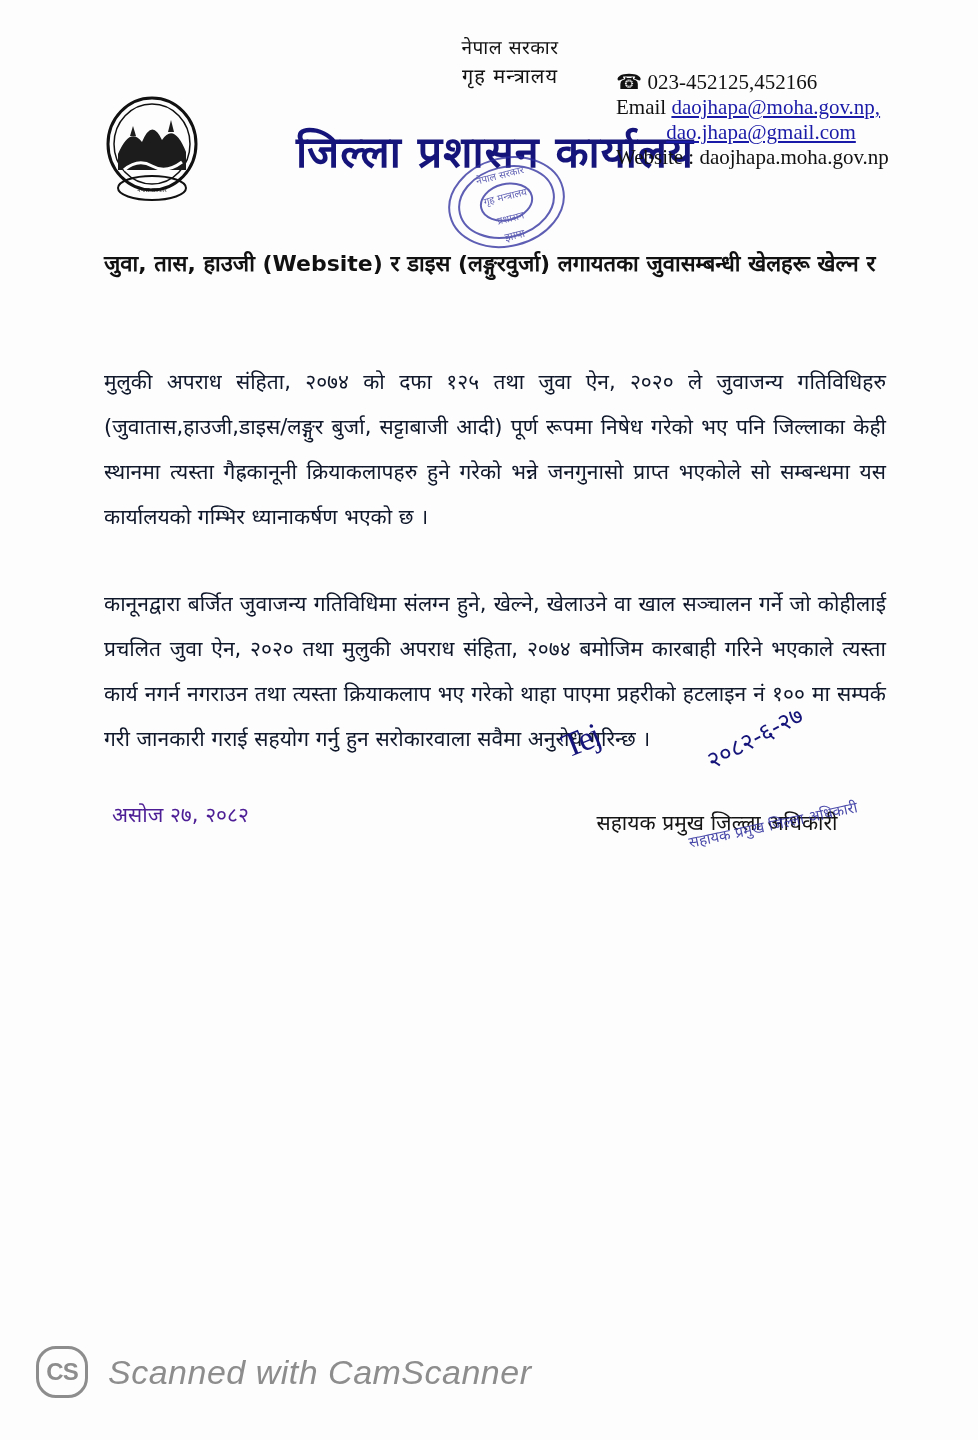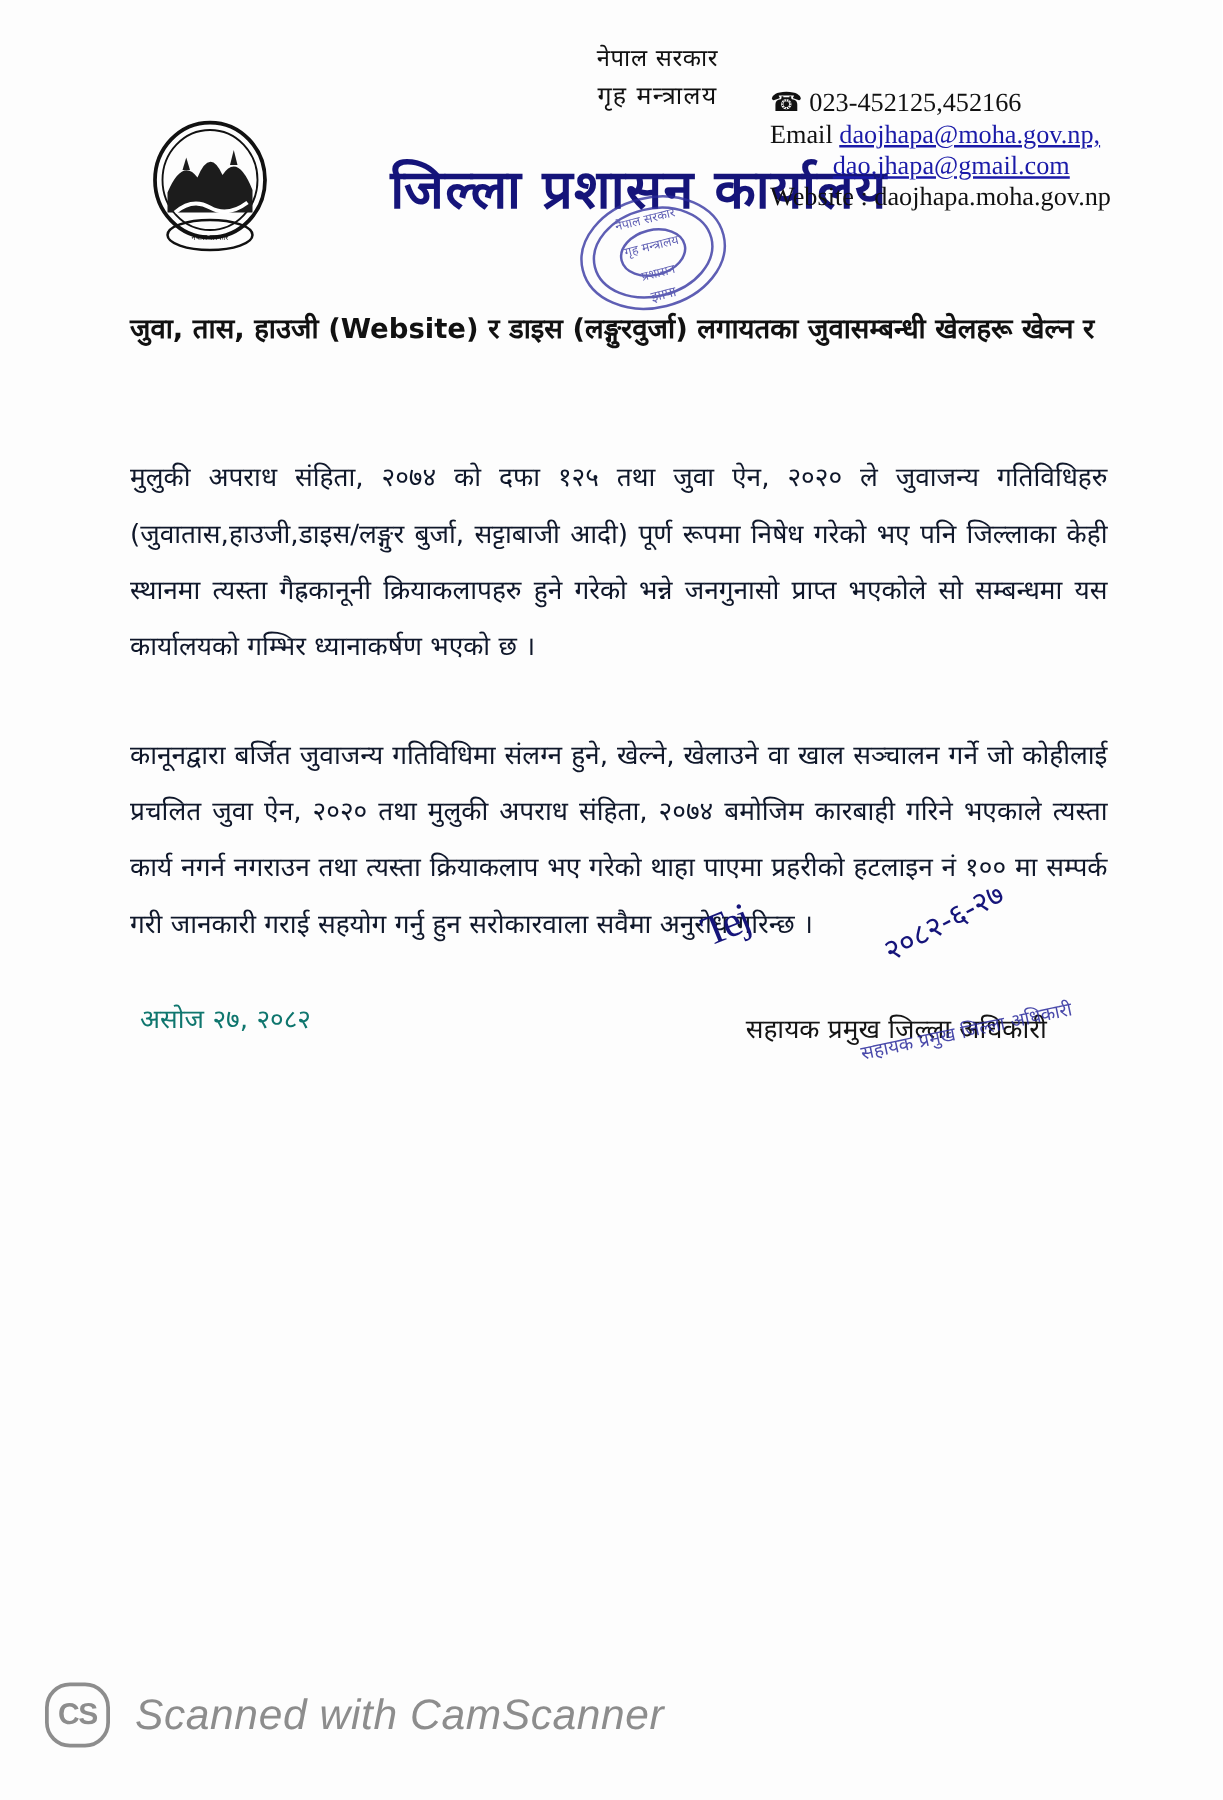--- a/index.html
+++ b/index.html
@@ -19,21 +19,21 @@
   .page {
     position: absolute;
     inset: 0;
     background: #fdfdfd;
   }
 
   
   .header {
     position: absolute;
     top: 34px;
-    left: 16px;
+    left: 0;
     right: 0;
     height: 190px;
   }
 
   .emblem {
     position: absolute;
     left: 104px;
     top: 58px;
     width: 96px;
     height: 112px;
@@ -125,21 +125,21 @@
     text-align: justify;
   }
   .para { margin: 0 0 42px 0; }
 
   
   .date-line {
     position: absolute;
     left: 112px;
     top: 800px;
     font-size: 21px;
-    color: #0f766e;
+    color: #4c1d95;
   }
 
   .sign-block {
     position: absolute;
     right: 96px;
     top: 718px;
     width: 330px;
     text-align: center;
   }
   .signature {

